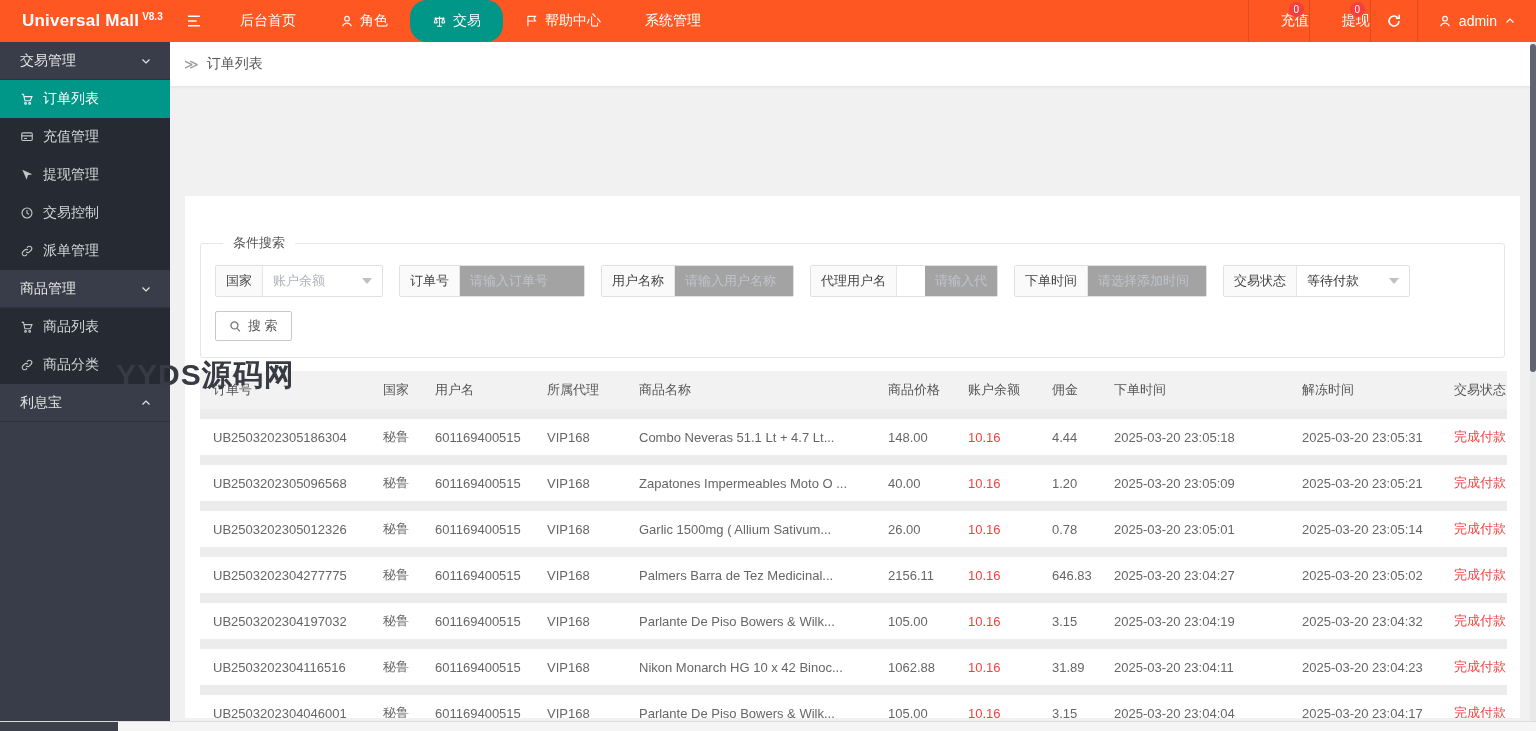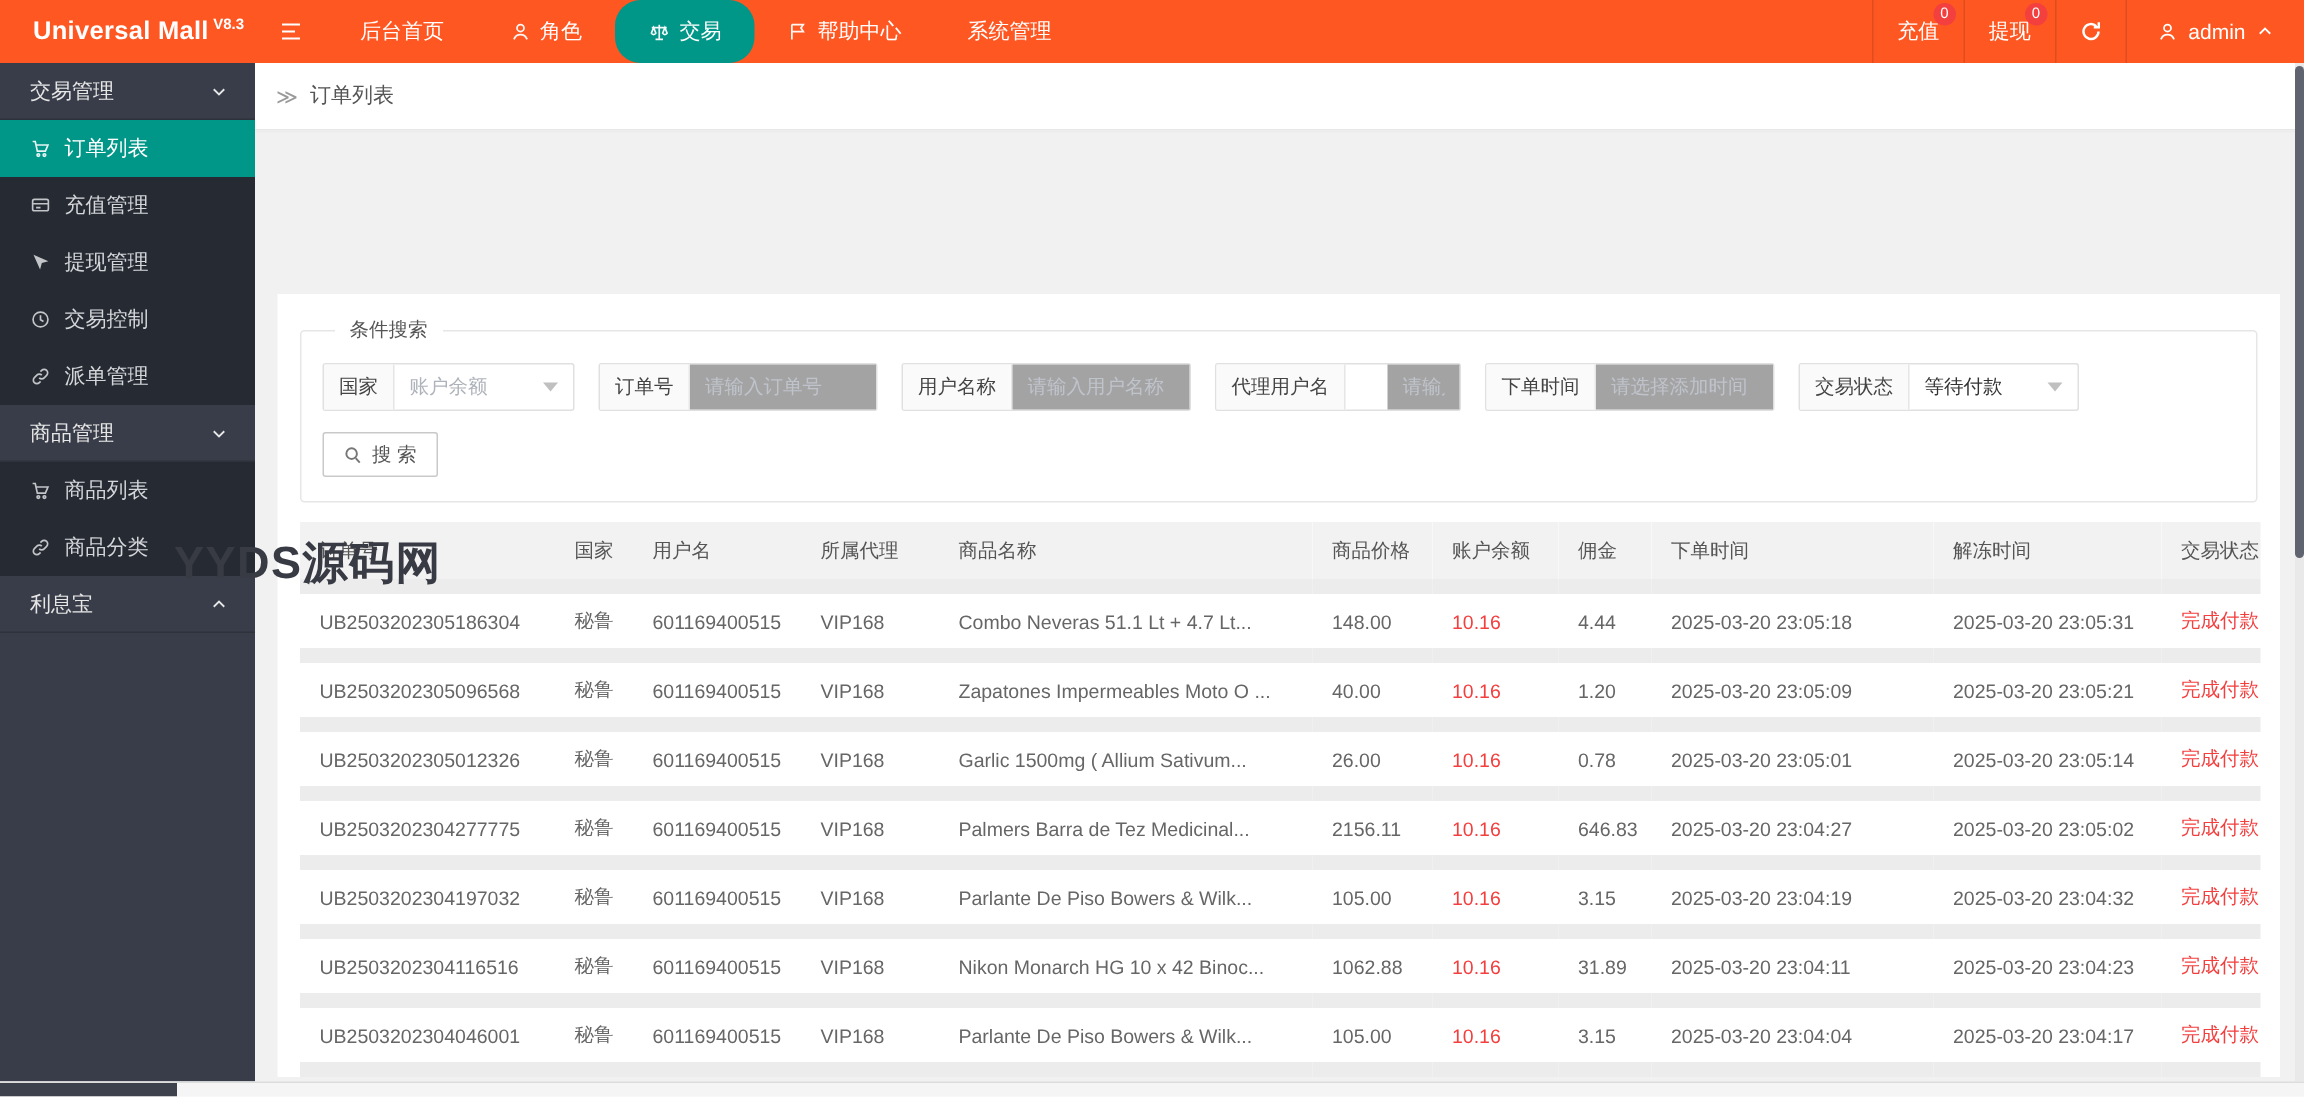--- a/index.html
+++ b/index.html
@@ -16,21 +16,21 @@
   .logo { width:170px; display:flex; align-items:center; padding-left:22px; }
   .logo .brand { font-size:17px; font-weight:bold; letter-spacing:.2px; }
   .logo .version { font-size:10px; margin:-10px 0 0 3px; font-weight:bold; }
   .hamburger { width:48px; display:flex; align-items:center; justify-content:center; cursor:pointer; }
   .nav { display:flex; align-items:stretch; }
   .nav-item { display:flex; align-items:center; gap:6px; padding:0 22px; font-size:14px; cursor:pointer; }
   .nav-item.active { background:#009688;border-radius:17px; }
   .nav-item .nico { opacity:.95; }
   .top-actions { margin-left:auto; display:flex; align-items:stretch; }
   .t-divider { width:1px; background:rgba(0,0,0,.12); }
-  .action { position:relative; width:60px; display:flex; align-items:center; justify-content:center;
+  .action { position:relative; width:60px; display:flex; align-items:center; justify-content:flex-end;
     font-size:14px; cursor:pointer; }
   .badge { position:absolute; top:2px; right:5px; min-width:15px; height:15px; line-height:15px;
     background:#f43f3f; color:#fff; font-size:10px; border-radius:8px; text-align:center; padding:0 4px; }
   .refresh-btn { width:46px; display:flex; align-items:center; justify-content:center; cursor:pointer; }
   .user-box { display:flex; align-items:center; gap:7px; padding:0 20px; font-size:14px; cursor:pointer; }
 
   
   .sidebar { position:absolute; top:42px; left:0; width:170px; bottom:10px;
     background:#393d49; z-index:20; overflow:hidden; }
   .menu-group-title { height:38px; display:flex; align-items:center; padding:0 18px 0 20px;
@@ -44,21 +44,21 @@
   
   .main { position:absolute; top:42px; left:170px; right:0; bottom:0; }
   .breadcrumb-bar { height:45px; background:#fff; border-bottom:1px solid #e7e7e7;
     box-shadow:0 1px 2px rgba(0,0,0,.04); display:flex; align-items:center; padding-left:14px;
     font-size:14px; color:#555; }
   .crumb-arrow { color:#9a9a9a; margin-right:8px; font-size:14px; }
 
   .panel { position:absolute; left:15px; right:16px; top:154px; height:522px; background:#fff; overflow:hidden; }
 
   
-  fieldset.search-area { margin:15px 15px 0 15px; border:1px solid #e6e6e6; border-radius:3px;
+  fieldset.search-area { margin:38px 15px 0 15px; border:1px solid #e6e6e6; border-radius:3px;
     padding:13px 30px 16px 14px; }
   fieldset.search-area legend { font-size:13px; color:#555; padding:0 10px; margin-left:8px; }
   .field-row { display:flex; gap:16px; }
   .field-group { display:flex; height:32px; border:1px solid #e0e0e0; border-radius:2px; background:#fff; }
   .field-label { display:flex; align-items:center; padding:0 10px; background:#fafafa;
     border-right:1px solid #e6e6e6; color:#444; font-size:13px; white-space:nowrap; }
   .field-input { border:none; outline:none; flex:1; padding:0 10px; font-size:13px; color:#333;
     font-family:Liberation Mono, monospace; min-width:0; background:#a3a3a3; }
   .field-input::placeholder { color:#bfc3cb; }
   .select-box { flex:1; display:flex; align-items:center; justify-content:space-between;
@@ -288,21 +288,21 @@
             </div>
           </div>
           <div class="field-group" style="width: 186px;">
             <span class="field-label">订单号</span>
             <input class="field-input" placeholder="请输入订单号" style="">
           </div>
           <div class="field-group" style="width: 193px;">
             <span class="field-label">用户名称</span>
             <input class="field-input" placeholder="请输入用户名称" style="">
           </div>
-          <div class="field-group" style="width: 164px; gap: 28px;">
+          <div class="field-group" style="width: 188px; gap: 28px;">
             <span class="field-label">代理用户名</span>
             <input class="field-input" placeholder="请输入代理用户名" style="">
           </div>
           <div class="field-group" style="width: 193px;">
             <span class="field-label">下单时间</span>
             <input class="field-input" placeholder="请选择添加时间" style="">
           </div>
           <div class="field-group" style="width: 187px;">
             <span class="field-label">交易状态</span>
             <div class="select-box">

